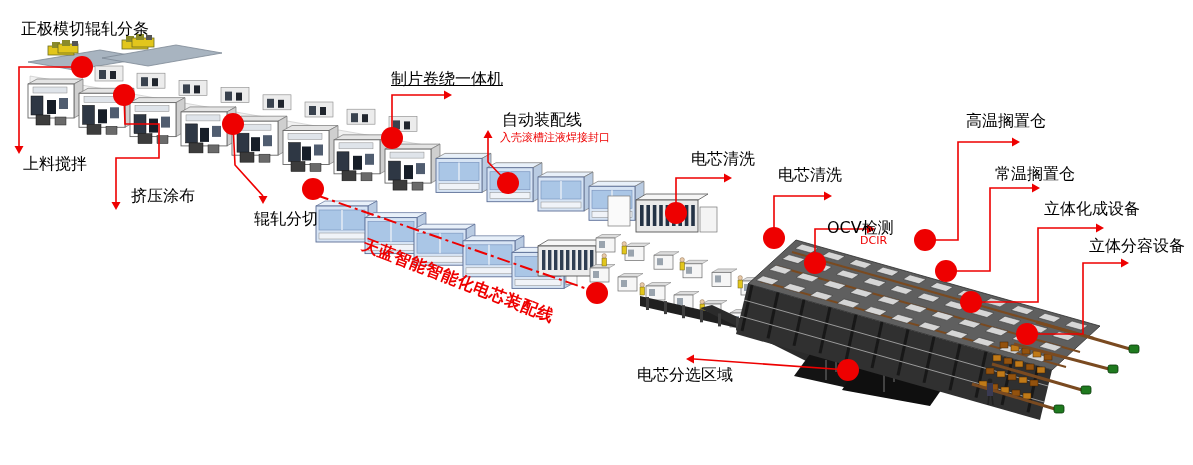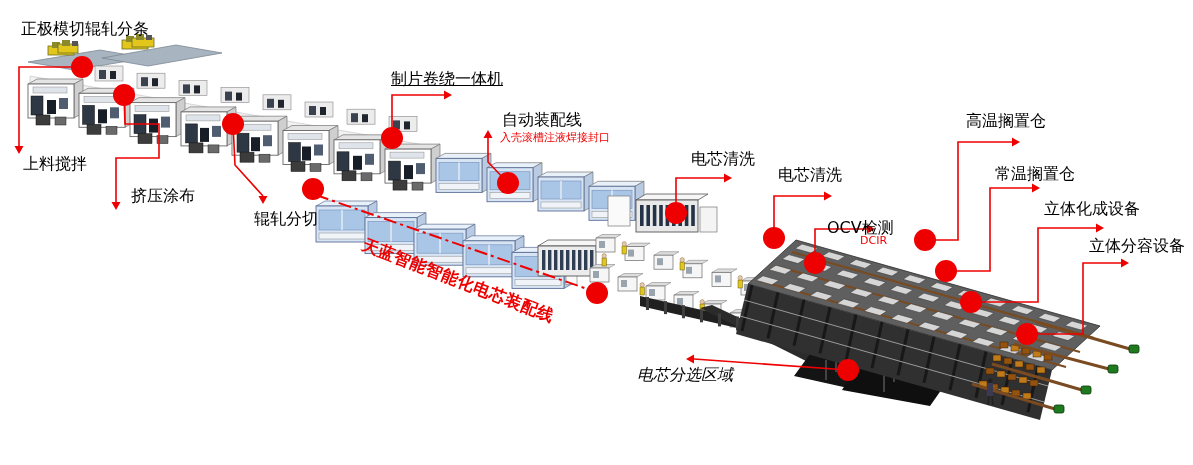--- a/index.html
+++ b/index.html
@@ -486,15 +486,15 @@
       <div class="ann-label" style="left: 502px; top: 112px;">自动装配线</div>
       <div class="ann-label red" style="left: 500px; top: 132px; color: rgb(238, 0, 0);">入壳滚槽注液焊接封口</div>
       <div class="ann-label" style="left: 691px; top: 151px;">电芯清洗</div>
       <div class="ann-label" style="left: 778px; top: 167px;">电芯清洗</div>
       <div class="ann-label" style="left: 827px; top: 220px;">OCV检测</div>
       <div class="ann-label red" style="left: 831px; top: 235px; color: rgb(238, 0, 0); margin-left: 29px;">DCIR</div>
       <div class="ann-label" style="left: 966px; top: 113px;">高温搁置仓</div>
       <div class="ann-label" style="left: 995px; top: 166px;">常温搁置仓</div>
       <div class="ann-label" style="left: 1044px; top: 202px; font-family: Liberation Mono, monospace;">立体化成设备</div>
       <div class="ann-label" style="left: 1089px; top: 238px;">立体分容设备</div>
-      <div class="ann-label" style="left: 637px; top: 367px; font-style: italic;">电芯分选区域</div>
+      <div class="ann-label" style="left: 637px; top: 367px;">电芯分选区域</div>
     </div>
 </div>
 
 </body></html>

